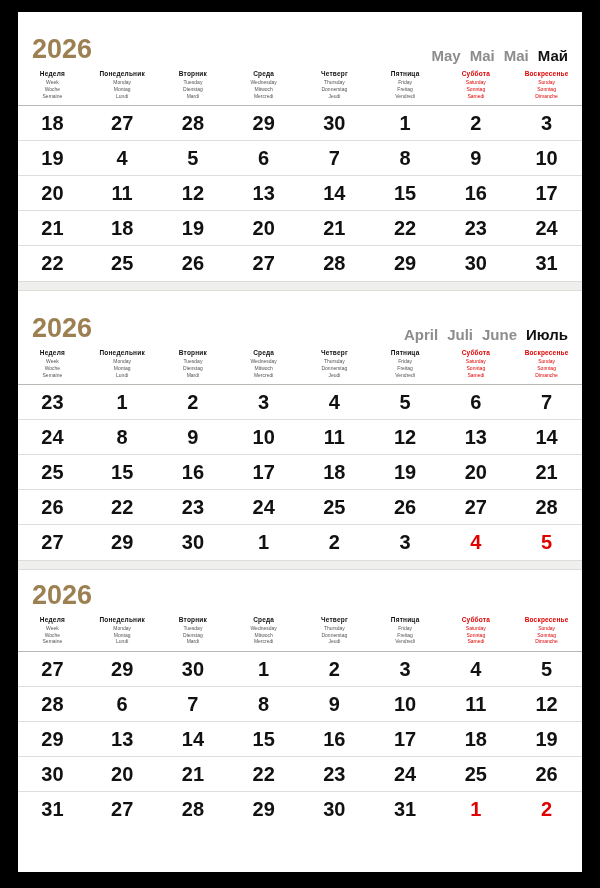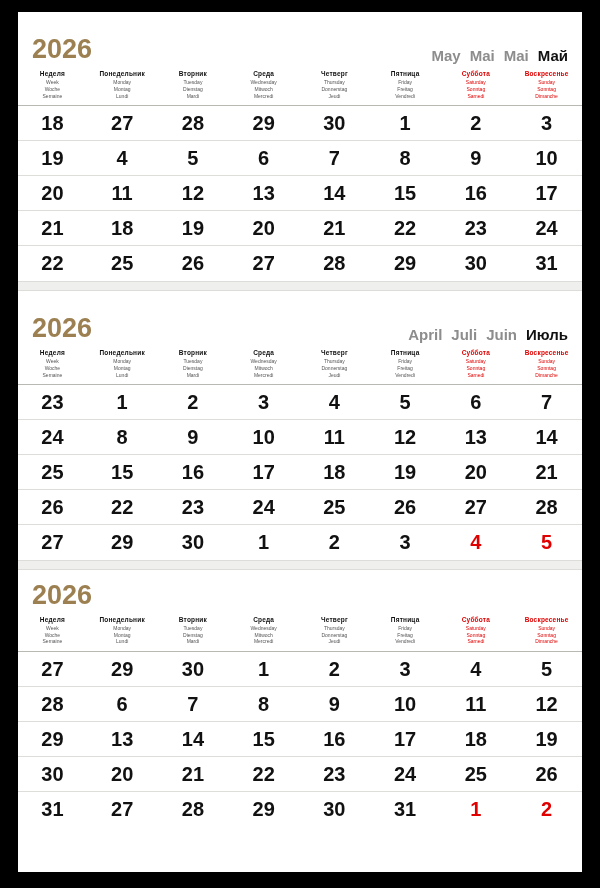--- a/index.html
+++ b/index.html
@@ -266,21 +266,21 @@
             </tbody>
           </table>
         </div>
         <div class="month-sep"></div>
         <div class="blockwrap">
           <div class="mhead">
             <div class="year">2026</div>
             <div class="mnames">
               <span class="m-en">April</span>
               <span class="m-de">Juli</span>
-              <span class="m-fr">Juin</span>
+              <span class="m-fr">June</span>
               <span class="m-ru">Июль</span>
             </div>
           </div>
           <table class="cal">
             <colgroup>
               <col class="wk">
               <col class="dy">
               <col class="dy">
               <col class="dy">
               <col class="dy">

